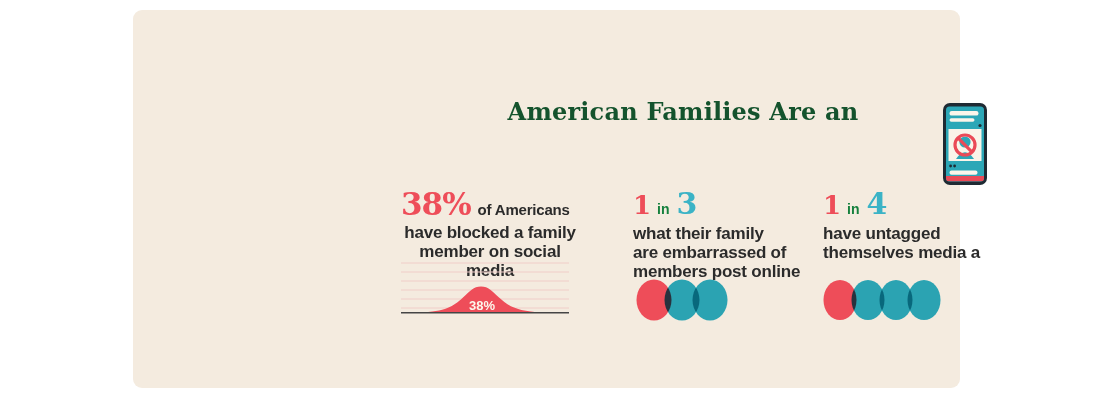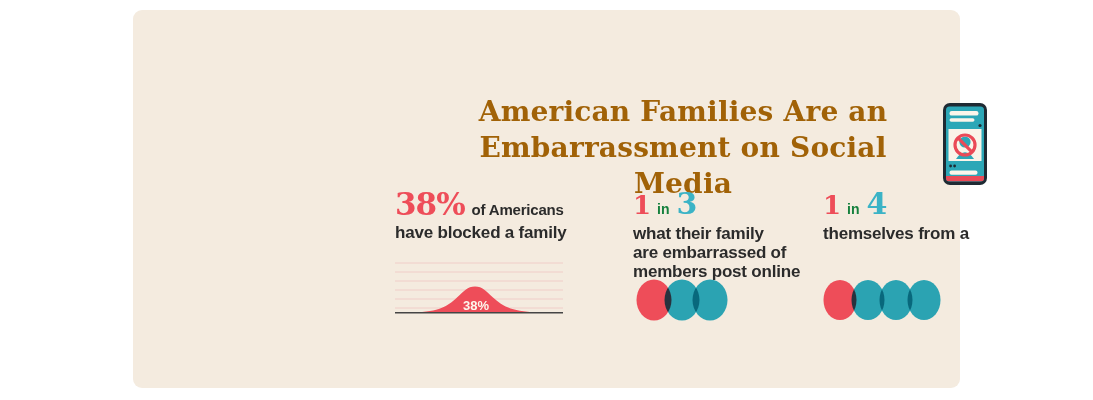--- a/index.html
+++ b/index.html
@@ -2,28 +2,28 @@
 <html><head>
 <meta charset="utf-8">
 <style>
   html,body{margin:0;padding:0;background:#ffffff;}
   .canvas{position:relative;width:1093px;height:400px;background:#ffffff;overflow:hidden;
           font-family:"Liberation Sans",sans-serif;}
   .panel{position:absolute;left:133px;top:10px;width:827px;height:378px;
          background:#f4ebdf;border-radius:9px;}
   
   .title{position:absolute;left:305px;top:84px;width:490px;margin:0;
-         font-family:"DejaVu Serif",serif;font-weight:700;color:#a16207;
-         font-size:28px;line-height:36px;text-align:center;letter-spacing:.2px;}
+         font-family:"DejaVu Serif",serif;font-weight:700;color:#14532d;
+         font-size:24px;line-height:36px;text-align:center;letter-spacing:.2px;}
   .title span{display:block;}
   
   .phone{position:absolute;left:810px;top:93px;width:44px;height:82px;}
   
   .stat{position:absolute;top:179px;color:#2b2b2b;}
-  .stat1{left:262px;width:178px;}
+  .stat1{left:268px;width:178px;text-align:center;}
   .stat2{left:500px;width:170px;}
   .stat3{left:690px;width:180px;}
   .headline{display:flex;align-items:baseline;white-space:nowrap;}
   .big-red{font-family:"DejaVu Serif",serif;font-weight:700;color:#ee4d59;
            font-size:31px;line-height:30px;letter-spacing:-1px;}
   .num-red{font-family:"DejaVu Serif",serif;font-weight:700;color:#ee4d59;
            font-size:26px;line-height:30px;}
   .num-teal{font-family:"DejaVu Serif",serif;font-weight:700;color:#3bb3c6;
            font-size:30px;line-height:30px;}
   .conn{font-size:14px;font-weight:700;color:#15803d;margin:0 7px 0 6px;}
@@ -39,21 +39,20 @@
   .circles ellipse{mix-blend-mode:multiply;}
 </style>
 </head>
 <body>
 
 <div class="canvas">
   <div class="panel">
 
     <h1 class="title">
       <span>American Families Are an</span>
-      <span>Embarrassment on Social Media</span>
     </h1>
 
     <svg class="phone" viewBox="0 0 44 82" aria-hidden="true">
       <defs>
         <clipPath id="screenclip">
             <rect x="3" y="3.5" width="38" height="75" rx="3.5"></rect>
           </clipPath>
       </defs>
       <rect x="0" y="0" width="44" height="82" rx="7" fill="#1e2a33"></rect>
       <rect x="3" y="3.5" width="38" height="75" rx="3.5" fill="#2ca7b7"></rect>
@@ -72,20 +71,21 @@
         <rect x="3" y="73" width="38" height="5.5" fill="#ea4a57"></rect>
       </g>
     </svg>
 
     <section class="stat stat1">
       <div class="headline">
         <span class="big-red">38%</span>
         <span class="suffix">of Americans</span>
       </div>
       <div class="line">have blocked a family</div>
+      <div class="line">member on social media</div>
 
       <svg class="bellchart" viewBox="0 0 168 56" aria-hidden="true">
         <g>
           <line x1="0" y1="5" x2="168" y2="5" stroke="#f0cdc8" stroke-width="1"></line>
           <line x1="0" y1="14" x2="168" y2="14" stroke="#f0cdc8" stroke-width="1"></line>
           <line x1="0" y1="23" x2="168" y2="23" stroke="#f0cdc8" stroke-width="1"></line>
           <line x1="0" y1="32" x2="168" y2="32" stroke="#f0cdc8" stroke-width="1"></line>
           <line x1="0" y1="41" x2="168" y2="41" stroke="#f0cdc8" stroke-width="1"></line>
           <line x1="0" y1="50" x2="168" y2="50" stroke="#f0cdc8" stroke-width="1"></line>
         </g>
@@ -112,21 +112,22 @@
         <ellipse cx="77" cy="22" rx="17.5" ry="20.5" fill="#2ba3b2"></ellipse>
       </svg>
     </section>
 
     <section class="stat stat3">
       <div class="headline">
         <span class="num-red">1</span>
         <span class="conn">in</span>
         <span class="num-teal">4</span>
       </div>
-      <div class="line">themselves from a</div>
+      <div class="line">have untagged</div>
+      <div class="line">themselves media a</div>
 
       <svg class="circles" width="122" height="45" viewBox="0 0 122 45" aria-hidden="true">
         <ellipse cx="17" cy="22" rx="16.5" ry="20" fill="#ee4d59"></ellipse>
         <ellipse cx="45" cy="22" rx="16.5" ry="20" fill="#2ba3b2"></ellipse>
         <ellipse cx="73" cy="22" rx="16.5" ry="20" fill="#2ba3b2"></ellipse>
         <ellipse cx="101" cy="22" rx="16.5" ry="20" fill="#2ba3b2"></ellipse>
       </svg>
     </section>
 
   </div>

